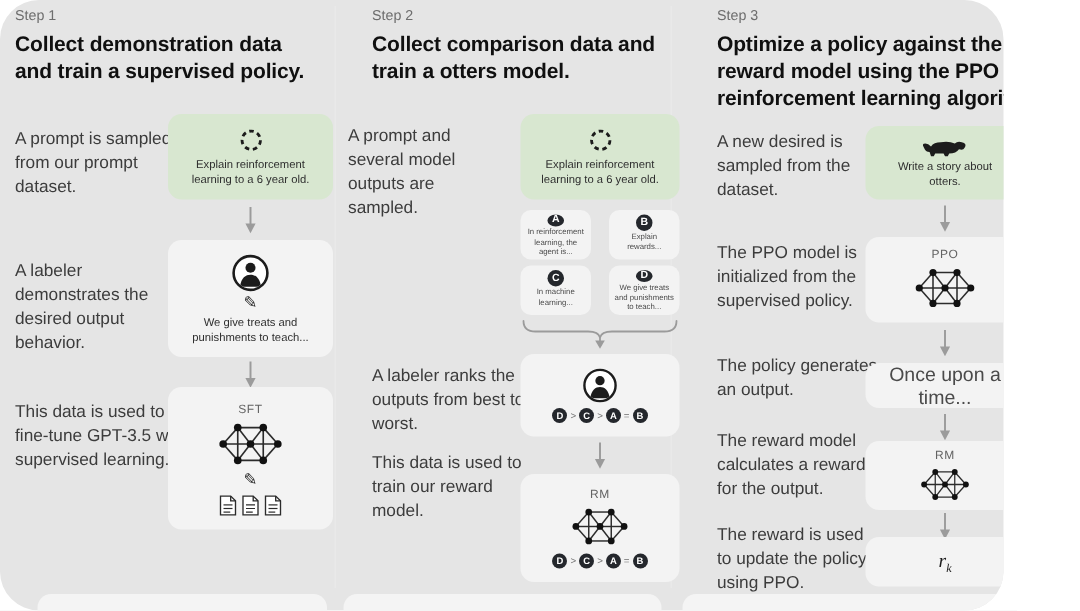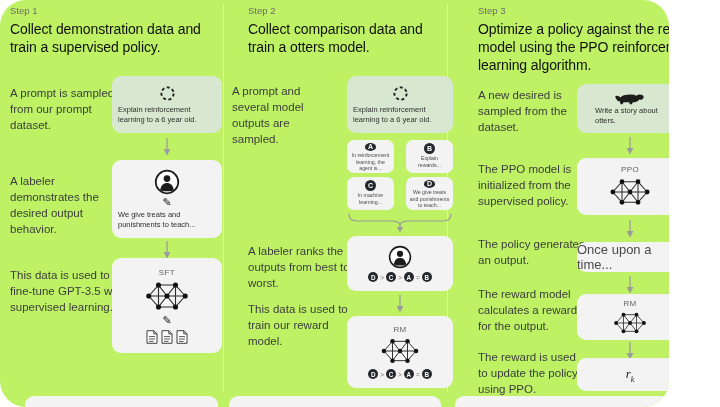--- a/index.html
+++ b/index.html
@@ -1,23 +1,23 @@
 <!DOCTYPE html>
 <html><head>
 <meta charset="utf-8">
 <style>
   html,body{margin:0;padding:0;background:#fff;}
-  .canvas{position:relative;width:669px;height:407px;background:#bef264;
+  .canvas{position:relative;width:669px;height:407px;background:#e5e5e5;
           font-family:"Liberation Sans",sans-serif;overflow:hidden;border-radius:26px;}
   .divider{position:absolute;top:4px;height:388px;width:1px;background:#e9e9e9;}
   .bottom-bar{position:absolute;top:396px;height:12px;background:#f4f4f4;border-radius:9px 9px 0 0;}
   .step-label{position:absolute;font-size:9.5px;color:#6e6e6e;}
-  .heading{position:absolute;font-size:14px;font-weight:normal;color:#101010;line-height:1.3;margin:0;letter-spacing:-0.1px;}
+  .heading{position:absolute;font-size:14px;font-weight:bold;color:#101010;line-height:1.3;margin:0;letter-spacing:-0.1px;}
   .caption{position:absolute;font-size:11.5px;color:#3c3c3c;line-height:1.38;margin:0;}
-  .box{position:absolute;border-radius:9px;display:flex;flex-direction:column;align-items:center;justify-content:center;box-sizing:border-box;}
+  .box{position:absolute;border-radius:9px;display:flex;flex-direction:column;align-items:center;justify-content:center;text-align:center;box-sizing:border-box;}
   .gray{background:#f3f3f3;}
   .green{background:#d8e7d0;}
   .box-text{font-size:7.5px;color:#2e2e2e;line-height:1.32;padding:0 6px;}
   .model-label{font-size:8px;color:#636363;letter-spacing:0.4px;margin-bottom:2px;}
   .pencil{font-size:11px;line-height:1;color:#1c1c1c;margin:2px 0;}
   .arrow{position:absolute;width:10px;height:20px;}
   .docs-row{display:flex;gap:3px;margin-top:2px;}
   .out-box{position:absolute;background:#f3f3f3;border-radius:7px;display:flex;flex-direction:column;align-items:center;padding-top:3px;box-sizing:border-box;}
   .out-letter{width:11px;height:11px;border-radius:50%;background:#24272c;color:#fff;font-size:7px;font-weight:bold;display:flex;align-items:center;justify-content:center;}
   .out-text{font-size:5.2px;color:#4a4a4a;line-height:1.3;text-align:center;padding:1px 3px;}

